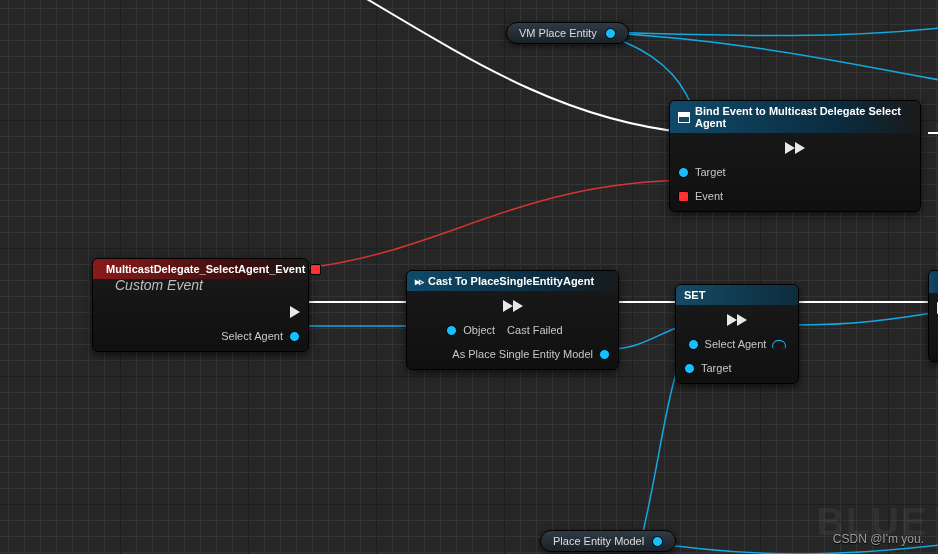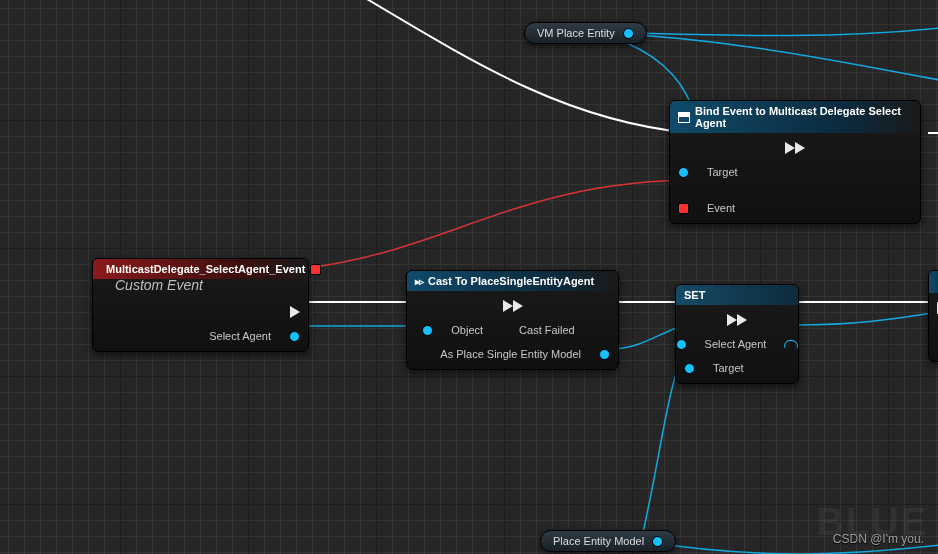--- a/index.html
+++ b/index.html
@@ -11,21 +11,21 @@
 .hdr-blue{background:linear-gradient(90deg,#104a6a,#0b2a3d 70%,#1a1a1a)}
 .subtitle{font-size:14px;font-style:italic;color:#bdbdbd;padding:0 8px 4px 22px;margin-top:-2px}
 .node-body{padding:6px 8px}
 .row{display:flex;align-items:center;min-height:18px}
 .row.jbetween{justify-content:center}
 .row.right{justify-content:flex-end}
 .pin{width:9px;height:9px;border-radius:50%;border:1px solid #000;flex:0 0 auto}
 .pin.cyan{background:#16c0ff}
 .exec{width:0;height:0;border-top:6px solid transparent;border-bottom:6px solid transparent;border-left:10px solid #e8e8e8;flex:0 0 auto}
 .exec.hollow{border-left-color:transparent;filter:drop-shadow(1px 0 0 #aaa) drop-shadow(-1px 0 0 #aaa) drop-shadow(0 1px 0 #aaa) drop-shadow(0 -1px 0 #aaa)}
-.lbl{padding:0 18px;white-space:nowrap}
+.lbl{padding:0 6px;white-space:nowrap}
 .pill{position:absolute;background:linear-gradient(#2f3a44,#1a2128);border:1px solid #000;border-radius:12px;padding:4px 12px;display:flex;align-items:center;gap:8px;color:#ddd;font-size:11px;box-shadow:0 2px 6px rgba(0,0,0,.6)}
 .setnode .node-header{justify-content:flex-start;background:linear-gradient(90deg,#154a66,#0d2c3c)}
 .icon-ev{width:12px;height:12px;background:#fff;clip-path:polygon(50% 0,100% 50%,50% 100%,0 50%);display:inline-block}
 .icon-cast{color:#fff;font-size:10px;letter-spacing:-1px}
 .icon-bind{width:11px;height:9px;border:1px solid #fff;background:linear-gradient(#fff 45%,transparent 45%);display:inline-block}
 .delegate-sq{width:9px;height:9px;background:#ff3030;border:1px solid #000;border-radius:2px;flex:0 0 auto}
 .eye{width:12px;height:8px;border:1.5px solid #16c0ff;border-radius:60% 60% 60% 60%/100% 100% 40% 40%;border-bottom:none;position:relative;flex:0 0 auto}
 .watermark{position:absolute;right:14px;bottom:8px;color:#9f9f9f;font-size:12px;text-shadow:0 1px 1px #000}
 .watermark2{position:absolute;right:10px;bottom:10px;font-size:38px;font-weight:bold;color:rgba(255,255,255,.05);letter-spacing:2px}
 </style>
@@ -56,40 +56,40 @@
 
   <path d="M 641 541 C 660 460, 665 400, 684 348" stroke="#12a9e0" stroke-width="1.5" fill="none"></path>
 
   <path d="M 641 541 C 760 560, 850 555, 940 545" stroke="#12a9e0" stroke-width="1.5" fill="none"></path>
 
   <path d="M 791 302 C 860 302, 900 302, 934 302" stroke="#fff" stroke-width="2" fill="none"></path>
 
   <path d="M 792 325 C 860 325, 900 318, 938 312" stroke="#12a9e0" stroke-width="1.5" fill="none"></path>
 </svg>
 
-<div class="pill" style="left:524px;top:22px">
+<div class="pill" style="left:506px;top:22px">
   <span>VM Place Entity</span>
   <span class="pin cyan"></span>
 </div>
 
 <div class="node" style="left:669px;top:100px;width:250px">
   <div class="node-header hdr-blue">
     <span class="icon-bind"></span>
     <span>Bind Event to Multicast Delegate Select Agent</span>
   </div>
   <div class="node-body">
     <div class="row jbetween">
       <span class="exec"></span>
       <span class="exec"></span>
     </div>
     <div class="row" style="margin-top:6px">
       <span class="pin cyan"></span>
       <span class="lbl">Target</span>
     </div>
-    <div class="row" style="margin-top:18px">
+    <div class="row" style="margin-top:6px">
       <span class="delegate-sq"></span>
       <span class="lbl">Event</span>
     </div>
   </div>
 </div>
 
 <div class="node" style="left:92px;top:258px;width:215px">
   <div class="node-header hdr-red">
     <span class="icon-ev"></span>
     <span>MulticastDelegate_SelectAgent_Event</span>

